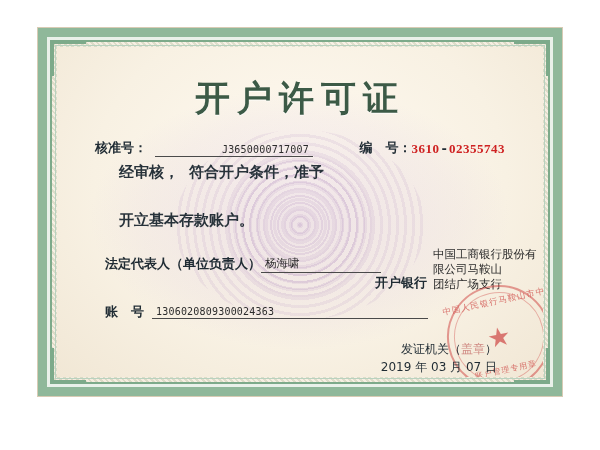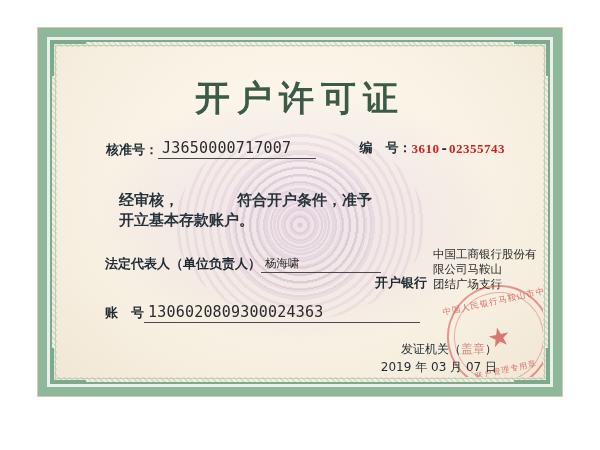--- a/index.html
+++ b/index.html
@@ -153,43 +153,44 @@
     white-space: nowrap;
   }
   .val {
     font-size: 11.5px;
     white-space: nowrap;
     color: #2b2b2b;
     padding: 0 4px 1px 4px;
   }
   .val-mono {
     font-family: "DejaVu Sans Mono", monospace;
-    font-size: 15px;
+    font-size: 10px;
     letter-spacing: .2px;
+    margin-left: 8px;
   }
   .ul {
     border-bottom: 1px solid #4a4a4a;
   }
 
   
-  #row-approve { left: 49px; top: 92px; }
+  #row-approve { left: 38px; top: 92px; text-align: right; }
   #row-approve .ul { min-width: 150px; }
 
   #row-number { right: 38px; top: 92px; display: flex; align-items: flex-end; }
   .red-num {
     color: #cf2222;
     font-family: Liberation Serif, serif;
     font-size: 13px;
     font-weight: bold;
     letter-spacing: .5px;
   }
   .dash { color: #1f2b33; font-size: 13px; font-weight: bold; padding: 0 2px 1px 2px; }
 
   
-  #row-body1 { left: 62px; top: 144px; gap: 48px; }
+  #row-body1 { left: 62px; top: 116px; }
   #row-body1 .ul { min-width: 192px; }
   .tail { font-size: 15px; font-weight: bold; margin-left: 10px; white-space: nowrap; }
 
   
   #row-body2 { left: 62px; top: 164px; font-size: 15px; font-weight: bold; }
 
   
   #row-rep { left: 48px; top: 208px; }
   #row-rep .ul { min-width: 112px; }
 

